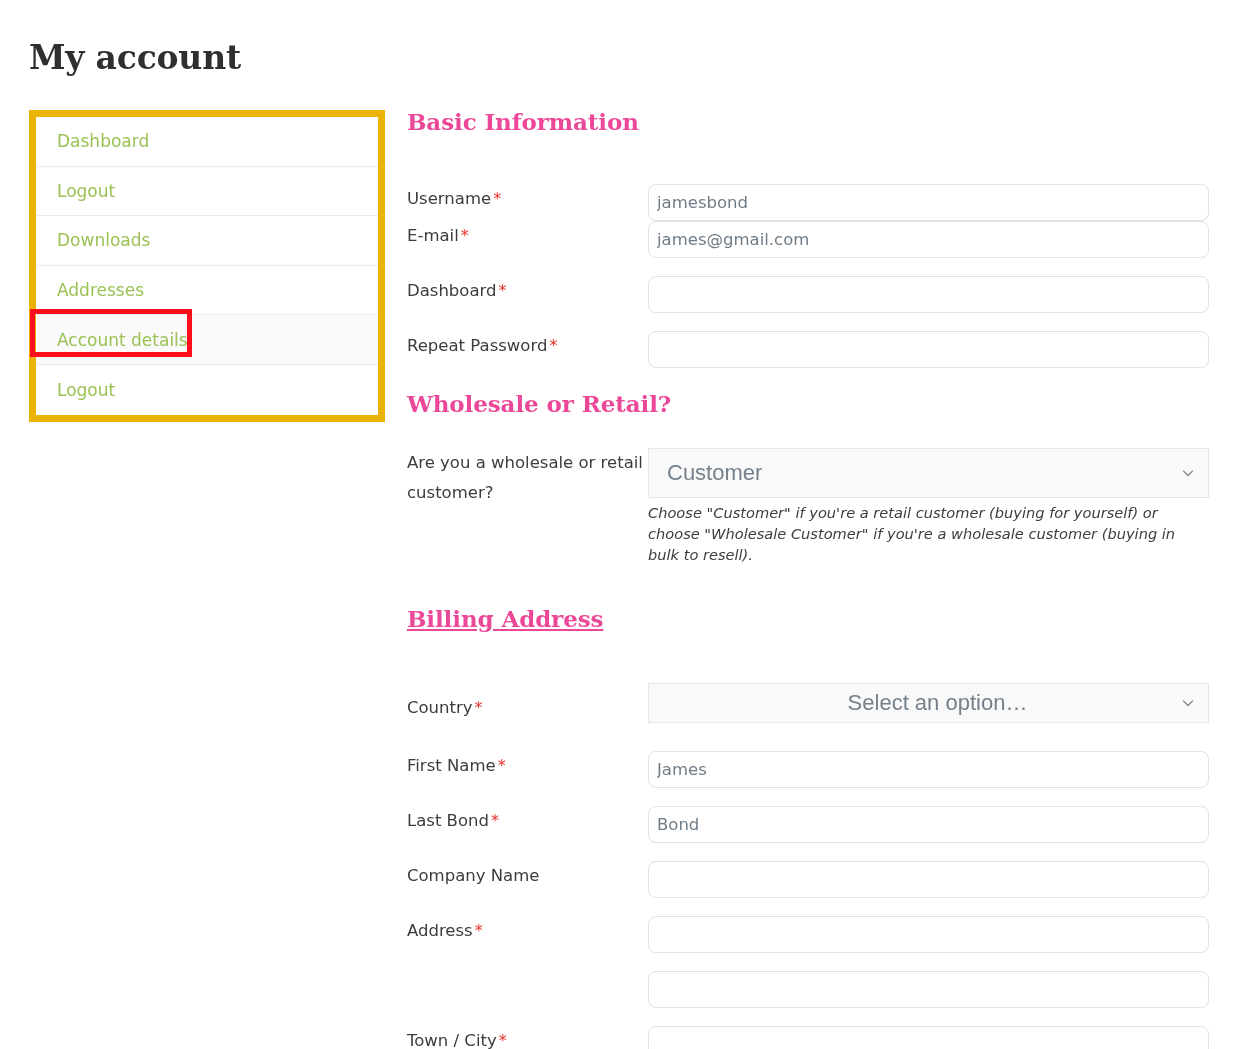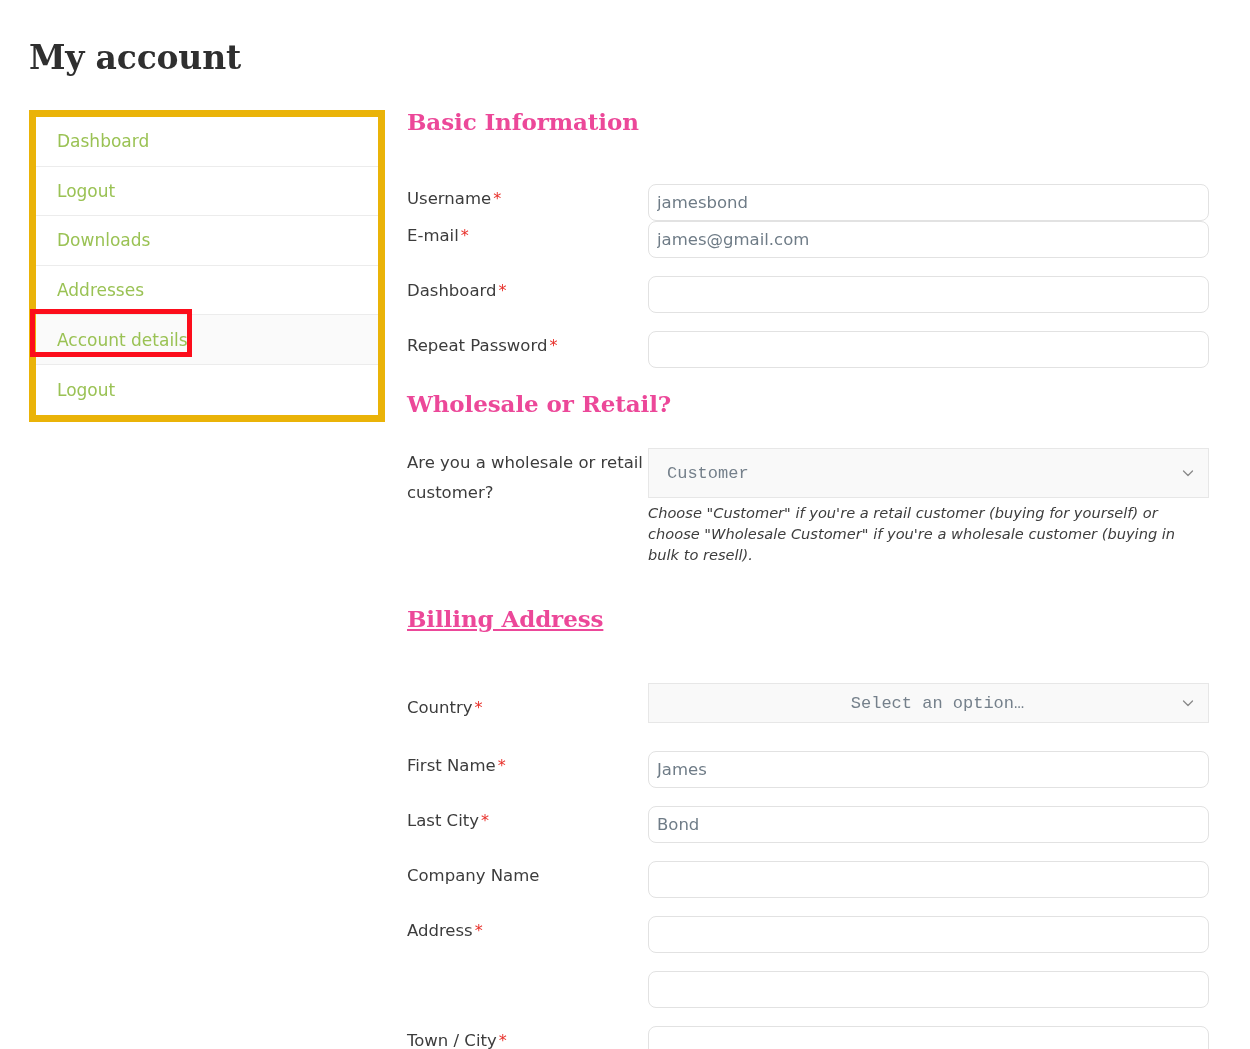--- a/index.html
+++ b/index.html
@@ -148,23 +148,23 @@
     width: 561px;
     height: 50px;
     border: 1px solid #e7e7e7;
     background: #f9f9f9;
     display: flex;
     align-items: center;
     padding-left: 18px;
     cursor: pointer;
   }
   .select-value {
-    font-size: 17px;
+    font-size: 22px;
     color: #75808b;
-    font-family: Liberation Mono, monospace;
+    font-family: Liberation Sans, sans-serif;
   }
   .chev {
     position: absolute;
     right: 14px;
     top: 50%;
     transform: translateY(-50%);
     width: 12px;
     height: 12px;
     display: block;
   }
@@ -289,21 +289,21 @@
       <div class="field-label">
         <span>First Name</span><span class="req-star">*</span>
       </div>
       <div class="field-control">
         <input class="text-input" type="text" readonly="" placeholder="James" style="">
       </div>
     </div>
 
     <div class="field-row" style="margin-bottom:18px;">
       <div class="field-label">
-        <span>Last City</span><span class="req-star">*</span>
+        <span>Last Bond</span><span class="req-star">*</span>
       </div>
       <div class="field-control">
         <input class="text-input" type="text" readonly="" placeholder="Bond" style="">
       </div>
     </div>
 
     <div class="field-row" style="margin-bottom:18px;">
       <div class="field-label">
         <span>Company Name</span><span class="req-star"></span>
       </div>

